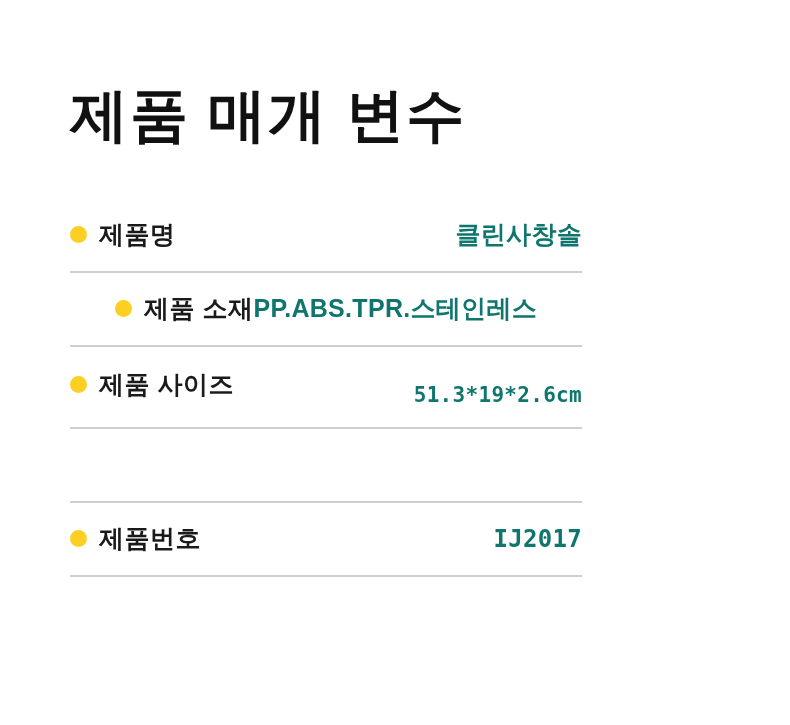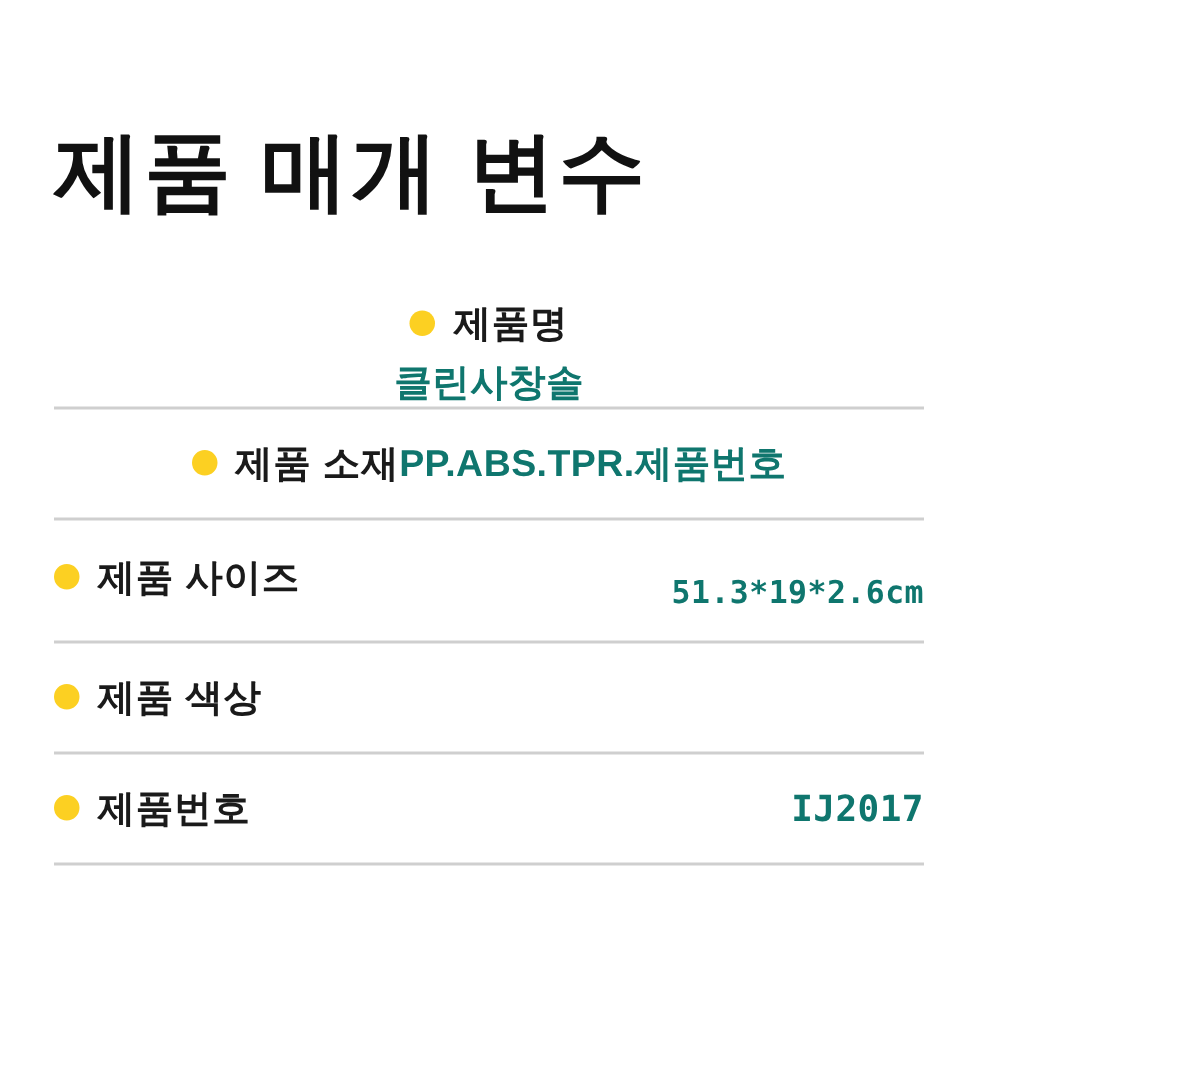--- a/index.html
+++ b/index.html
@@ -12,21 +12,21 @@
     background: #ffffff;
     font-family: "Liberation Sans", sans-serif;
     color: #1a1a1a;
     overflow: hidden;
   }
   .page {
     position: relative;
     width: 652px;
     height: 725px;
     box-sizing: border-box;
-    padding: 0 36px;
+    padding: 0 70px;
   }
   .title {
     font-size: 58px;
     font-weight: 800;
     letter-spacing: 2px;
     color: #111111;
     padding-top: 82px;
     padding-bottom: 0;
     margin: 0;
     line-height: 1.15;
@@ -98,49 +98,45 @@
 </style>
 </head>
 <body>
 
 <div class="page">
 
   <h1 class="title">제품 매개 변수</h1>
 
   <div class="spec-list">
 
-    <div class="spec-row" style="border-bottom-color: rgb(207, 207, 207); flex-direction: column;">
+    <div class="spec-row" style="border-bottom-color: rgb(207, 207, 207);">
       <div class="spec-label-wrap">
         <span class="bullet" style="background: rgb(252, 208, 34);"></span>
         <span class="spec-label">제품명</span>
       </div>
       <div class="spec-value">클린사창솔</div>
     </div>
 
     <div class="spec-row" style="border-bottom-color: rgb(207, 207, 207); justify-content: center;">
       <div class="spec-label-wrap">
         <span class="bullet" style="background: rgb(252, 208, 34);"></span>
         <span class="spec-label">제품 소재</span>
       </div>
-      <div class="spec-value">PP.ABS.TPR.제품번호</div>
+      <div class="spec-value">PP.ABS.TPR.스테인레스</div>
     </div>
 
     <div class="spec-row row-size" style="border-bottom-color: rgb(207, 207, 207);">
       <div class="spec-label-wrap">
         <span class="bullet" style="background: rgb(252, 208, 34);"></span>
         <span class="spec-label">제품 사이즈</span>
       </div>
       <div class="spec-value mono">51.3*19*2.6cm</div>
     </div>
 
     <div class="spec-row" style="border-bottom-color: rgb(207, 207, 207);">
-      <div class="spec-label-wrap">
-        <span class="bullet" style="background: rgb(252, 208, 34);"></span>
-        <span class="spec-label">제품 색상</span>
-      </div>
     </div>
 
     <div class="spec-row" style="border-bottom-color: rgb(207, 207, 207);">
       <div class="spec-label-wrap">
         <span class="bullet" style="background: rgb(252, 208, 34);"></span>
         <span class="spec-label">제품번호</span>
       </div>
       <div class="spec-value code">IJ2017</div>
     </div>
 

